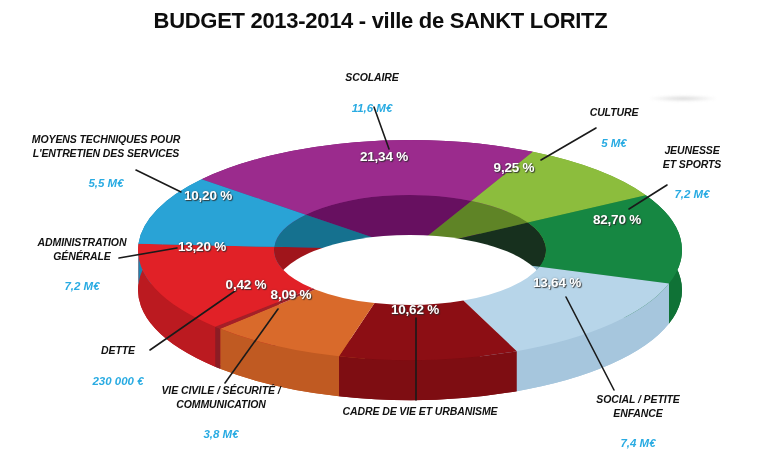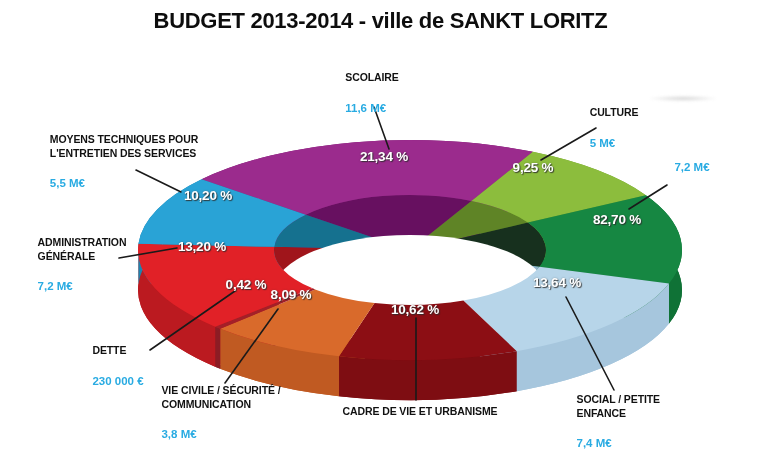--- a/index.html
+++ b/index.html
@@ -2,21 +2,21 @@
 <html><head>
 <meta charset="utf-8">
 <style>
   html,body{margin:0;padding:0;background:#ffffff;}
   body{width:761px;height:459px;position:relative;overflow:hidden;
        font-family:"Liberation Sans","DejaVu Sans",sans-serif;}
   .stage{position:absolute;inset:0;}
   .chart-title{position:absolute;left:0;top:8px;width:761px;text-align:center;
        font-size:22px;font-weight:bold;color:#0d0d0d;letter-spacing:-0.3px;}
   #donut{position:absolute;left:0;top:0;}
-  .lbl{position:absolute;transform:translateX(-50%);z-index:5;}
+  .lbl{position:absolute;transform:translateX(-50%);text-align:center;z-index:5;font-style:italic;}
   .lbl-name{font-size:10.5px;font-weight:bold;color:#111111;line-height:13.5px;
        white-space:pre-line;letter-spacing:-0.1px;}
   .lbl-val{font-size:11.5px;font-weight:bold;color:#29ABE2;margin-top:17px;line-height:13px;}
   .pct{position:absolute;transform:translate(-50%,-50%);z-index:4;
        font-size:13.5px;font-weight:bold;color:#ffffff;letter-spacing:-0.2px;
        text-shadow:1px 1.5px 1px rgba(45,45,45,0.85), 0 0 2px rgba(60,60,60,0.4);
        white-space:nowrap;}
   .smudge{position:absolute;left:648px;top:95px;width:70px;height:7px;border-radius:50%;
        background:radial-gradient(ellipse at center, rgba(150,150,150,0.35), rgba(150,150,150,0) 70%);
        filter:blur(1px);}
@@ -77,38 +77,40 @@
       <line x1="614" y1="390" x2="566" y2="297"></line>
       <line x1="416" y1="400" x2="416" y2="318"></line>
       <line x1="225" y1="383" x2="278" y2="309"></line>
       <line x1="150" y1="350" x2="235" y2="291"></line>
       <line x1="119" y1="258" x2="177" y2="248"></line>
       <line x1="136" y1="170" x2="181" y2="192"></line>
     </g>
   </svg>
 
   <div class="pct" style="left:384px;top:156px">21,34 %</div>
-  <div class="pct" style="left:533px;top:167px">9,25 %</div>
+  <div class="pct" style="left:514px;top:167px">9,25 %</div>
   <div class="pct" style="left:617px;top:219px">82,70 %</div>
   <div class="pct" style="left:557px;top:282px">13,64 %</div>
   <div class="pct" style="left:415px;top:309px">10,62 %</div>
   <div class="pct" style="left:291px;top:294px">8,09 %</div>
   <div class="pct" style="left:246px;top:284px">0,42 %</div>
   <div class="pct" style="left:202px;top:246px">13,20 %</div>
   <div class="pct" style="left:208px;top:195px">10,20 %</div>
 
   <div class="lbl" style="left:372px;top:71px">
     <div class="lbl-name">SCOLAIRE</div>
     <div class="lbl-val">11,6 M€</div>
   </div>
   <div class="lbl" style="left:614px;top:106px">
     <div class="lbl-name">CULTURE</div>
     <div class="lbl-val">5 M€</div>
   </div>
   <div class="lbl" style="left:692px;top:144px">
+    <div class="lbl-name">JEUNESSE
+ET SPORTS</div>
     <div class="lbl-val">7,2 M€</div>
   </div>
   <div class="lbl" style="left:638px;top:393px">
     <div class="lbl-name">SOCIAL / PETITE ENFANCE</div>
     <div class="lbl-val">7,4 M€</div>
   </div>
   <div class="lbl" style="left:420px;top:405px">
     <div class="lbl-name">CADRE DE VIE ET URBANISME</div>
   </div>
   <div class="lbl" style="left:221px;top:384px">
@@ -118,19 +120,19 @@
   </div>
   <div class="lbl" style="left:118px;top:344px">
     <div class="lbl-name">DETTE</div>
     <div class="lbl-val">230 000 €</div>
   </div>
   <div class="lbl" style="left:82px;top:236px">
     <div class="lbl-name">ADMINISTRATION
 GÉNÉRALE</div>
     <div class="lbl-val">7,2 M€</div>
   </div>
-  <div class="lbl" style="left:124px;top:133px">
+  <div class="lbl" style="left:106px;top:133px">
     <div class="lbl-name">MOYENS TECHNIQUES POUR
 L'ENTRETIEN DES SERVICES</div>
     <div class="lbl-val">5,5 M€</div>
   </div>
 
 </div>
 
 </body></html>

